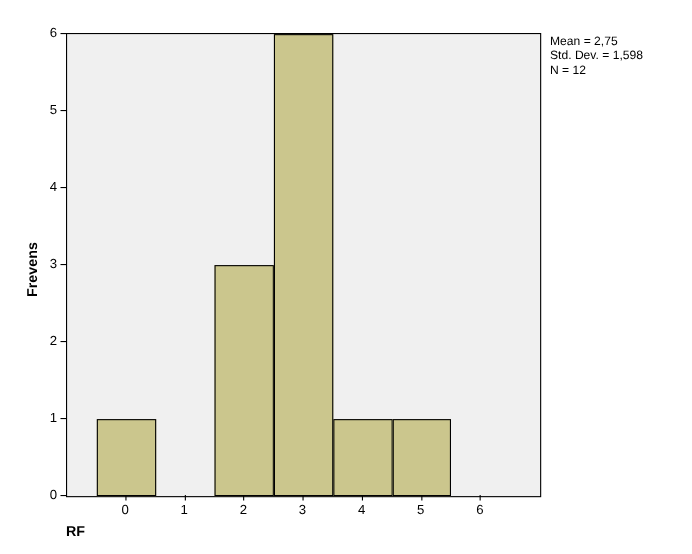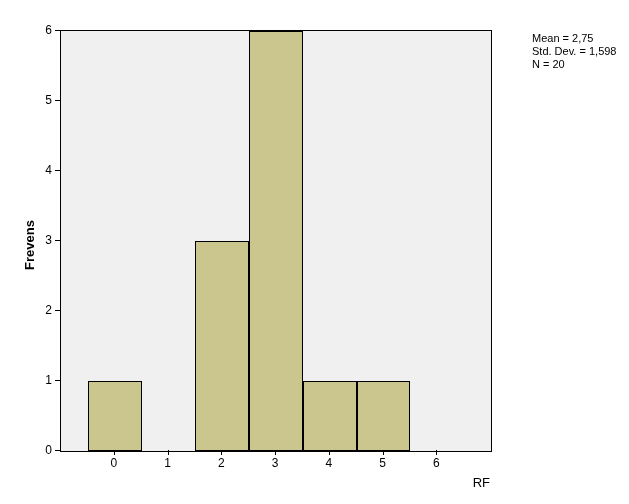--- a/index.html
+++ b/index.html
@@ -57,29 +57,28 @@
   .axis-title-y {
     position: absolute;
     font-size: 13px;
     font-weight: bold;
     transform: rotate(-90deg);
     transform-origin: left top;
   }
   .axis-title-x {
     position: absolute;
     font-size: 13px;
-    font-weight: normal;
-    text-align: right;
+    font-weight: bold;
+    text-align: left;
   }
   .stats {
     position: absolute;
     font-size: 11px;
     line-height: 1.2;
     color: #000;
-    margin-left: 32px;
   }
 </style>
 </head>
 <body>
 
 <div class="wrapper">
 
   <div class="plot-area" id="plot-area">
       <div class="bar" style="left: 26.875px; width: 53.75px; height: 70px;"></div>
       <div class="bar" style="left: 134.375px; width: 53.75px; height: 210px;"></div>
@@ -121,16 +120,16 @@
       <div class="x-label" style="left: 426.25px; top: 456px;">6</div>
     </div>
 
   <div class="axis-title-y" style="left:22px; top:270px;">Frevens</div>
 
   <div class="axis-title-x" style="left:60px; top:475px; width:430px;">RF</div>
 
   <div class="stats" style="left:500px; top:32px;">
     <div>Mean = 2,75</div>
     <div>Std. Dev. = 1,598</div>
-    <div>N = 20</div>
+    <div>N = 12</div>
   </div>
 
 </div>
 
 </body></html>

